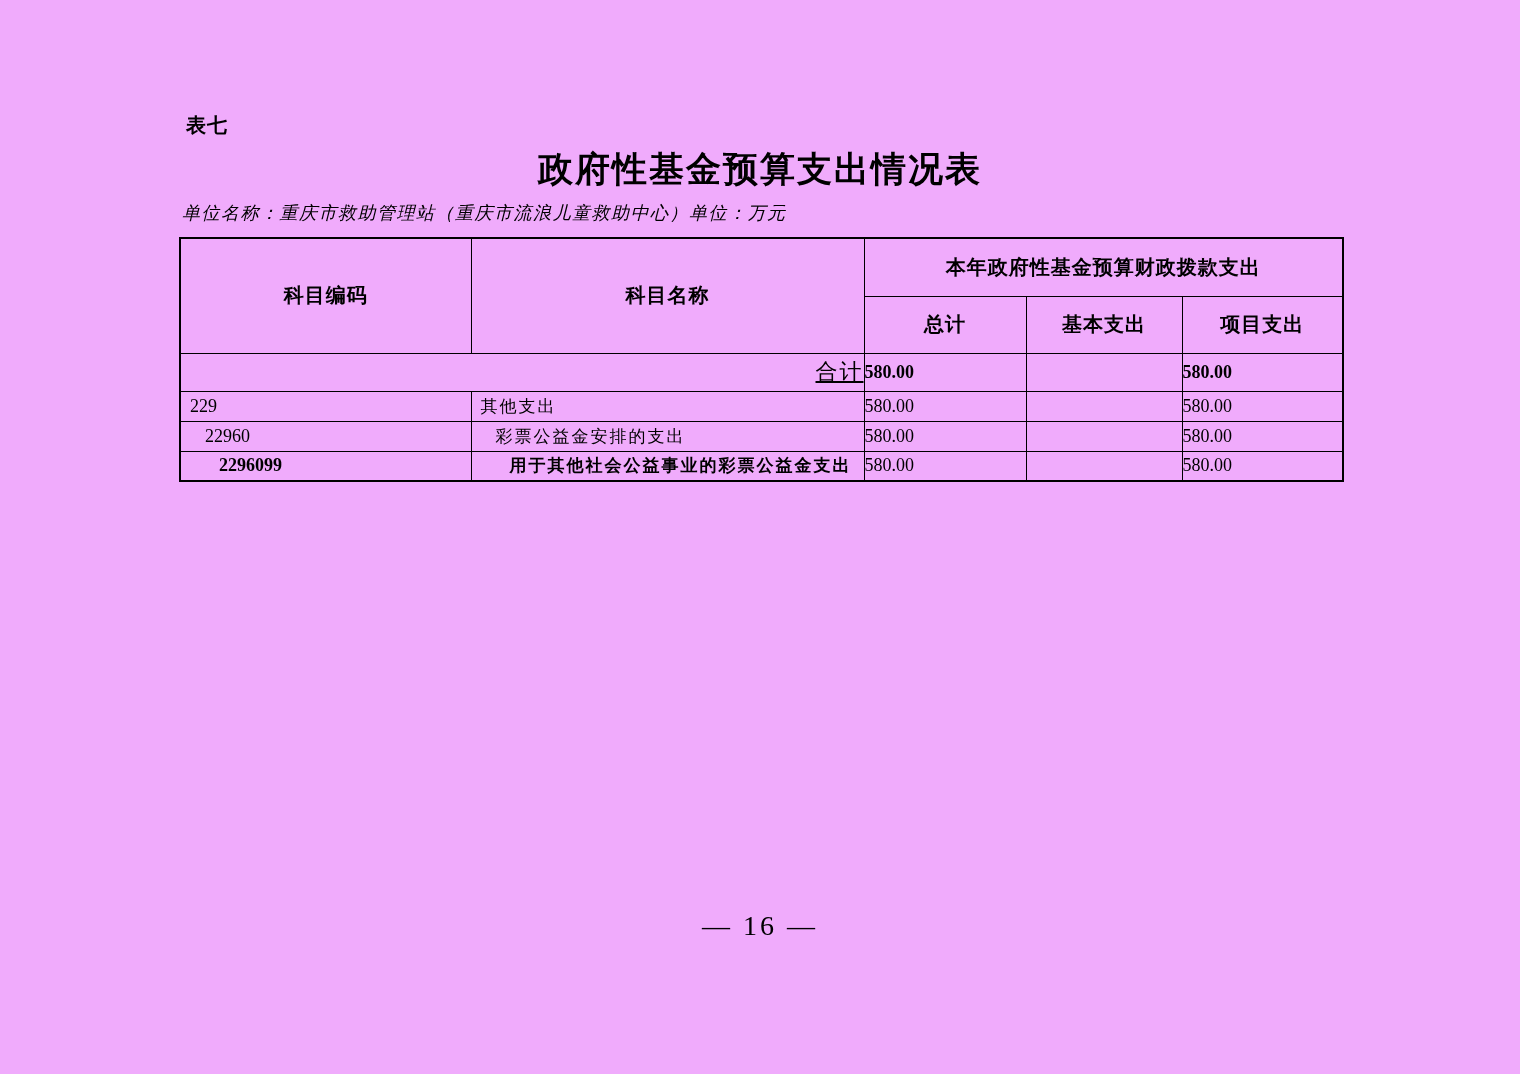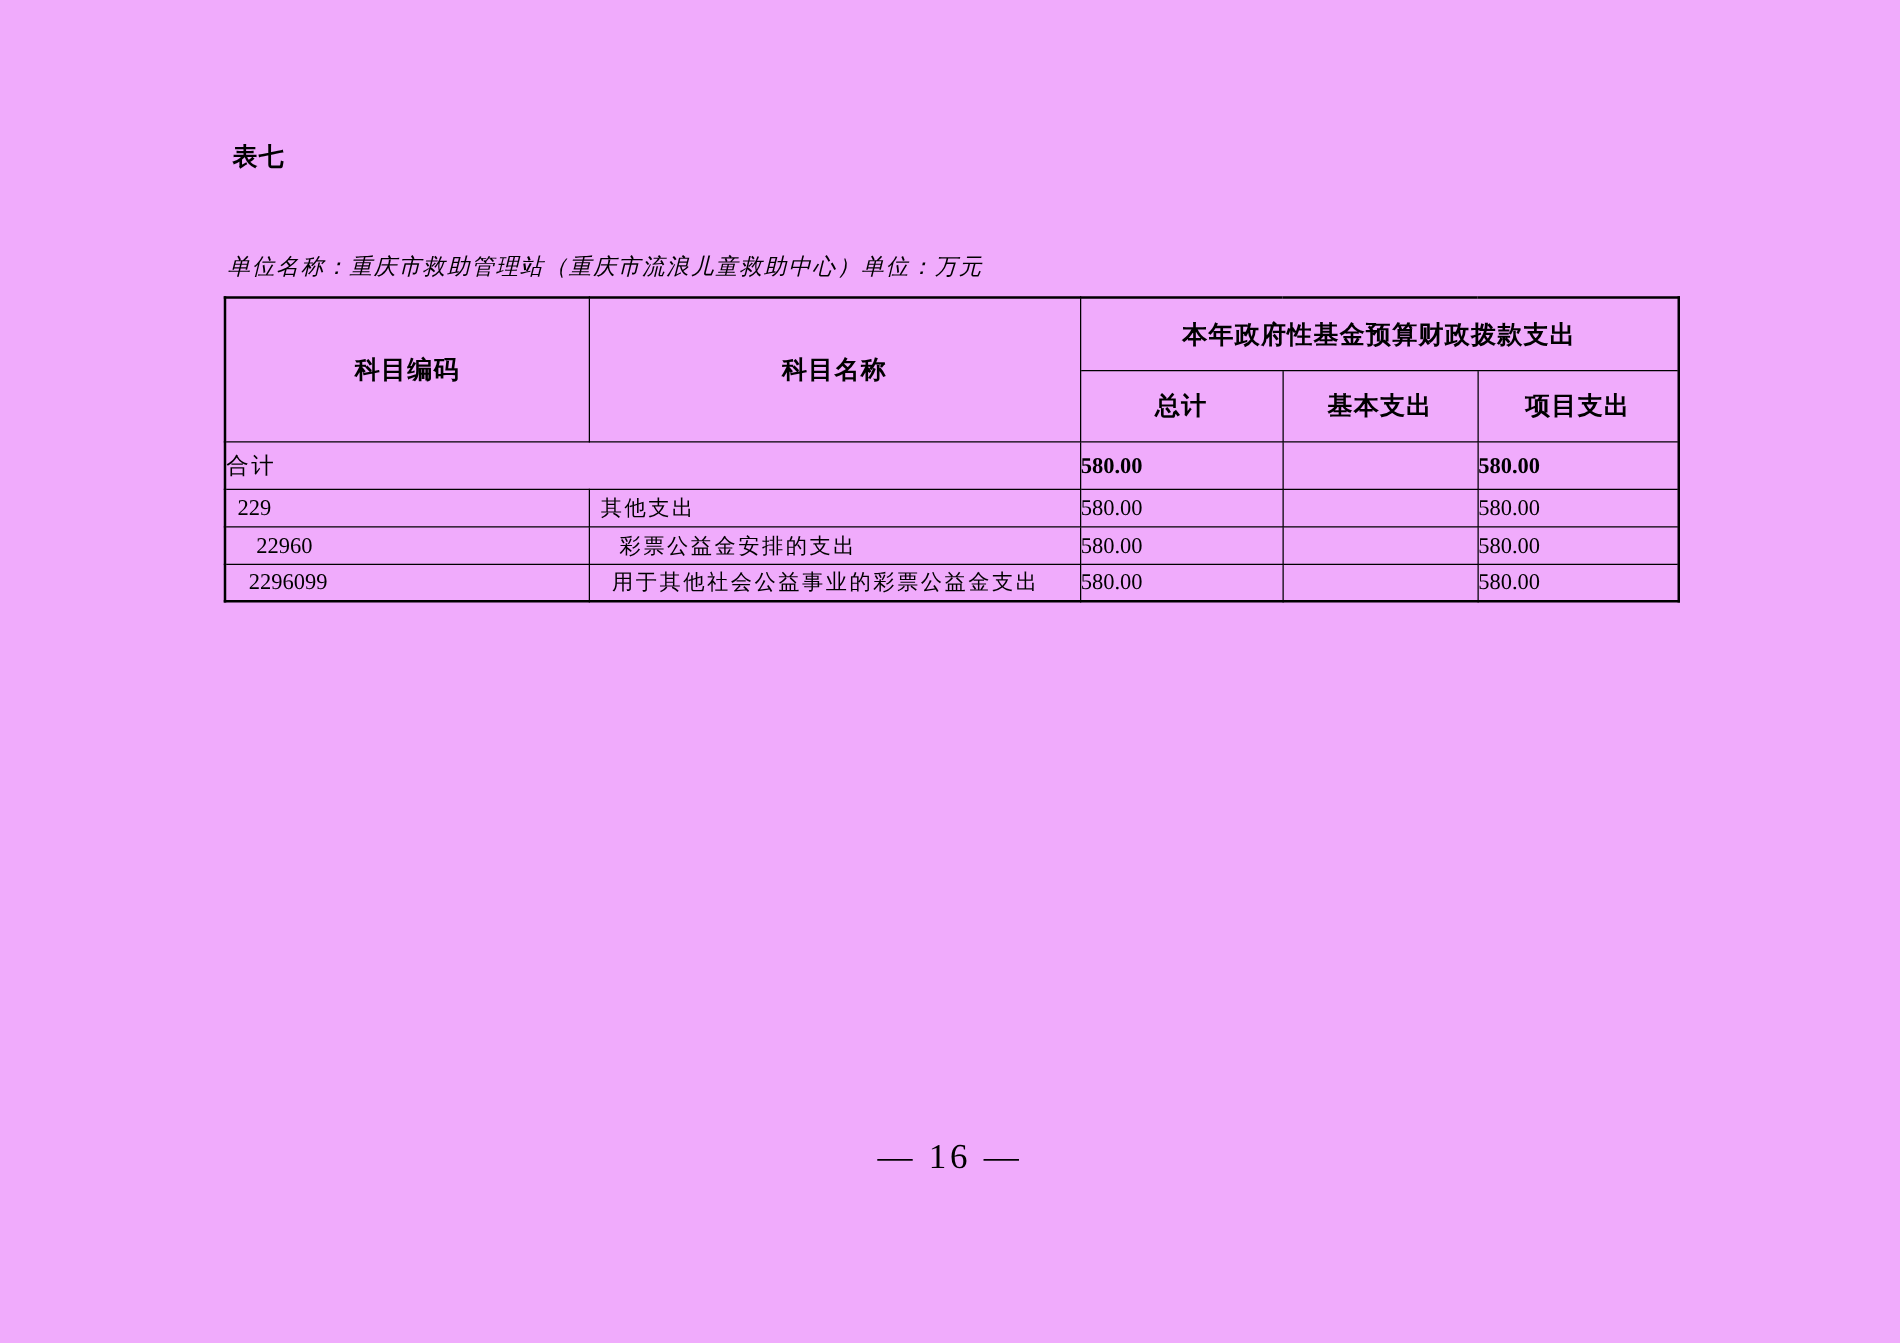--- a/index.html
+++ b/index.html
@@ -85,46 +85,48 @@
     text-align: left;
     letter-spacing: 2px;
   }
   td.num {
     font-family: "Liberation Serif", "DejaVu Serif", serif;
     font-size: 18px;
     text-align: left;
     padding-right: 17px;
   }
   td.sum-label {
-    font-size: 18px;
-    text-align: left;
+    font-size: 22px;
+    text-align: right;
     letter-spacing: 2px;
+    text-decoration: underline;
   }
   td.num.bold { font-weight: bold; }
   .ind0 { padding-left: 9px; }
   .ind1 { padding-left: 24px; }
-  .ind2 { padding-left: 18px; }
+  .ind2 { padding-left: 38px; font-weight: bold; }
   .page-footer {
     position: absolute;
     left: 0;
     top: 910px;
     width: 100%;
     text-align: center;
     font-family: "Liberation Serif", "DejaVu Serif", serif;
     font-size: 28px;
     letter-spacing: 3px;
   }
 </style>
 </head>
 <body>
 
 <div class="sheet">
 
   <div class="table-label">表七</div>
 
+  <div class="doc-title">政府性基金预算支出情况表</div>
 
   <div class="unit-row">
     <span>单位名称：重庆市救助管理站（重庆市流浪儿童救助中心）</span>
     <span>单位：万元</span>
   </div>
 
   <table class="budget">
     <colgroup>
       <col style="width:291px">
       <col style="width:393px">

